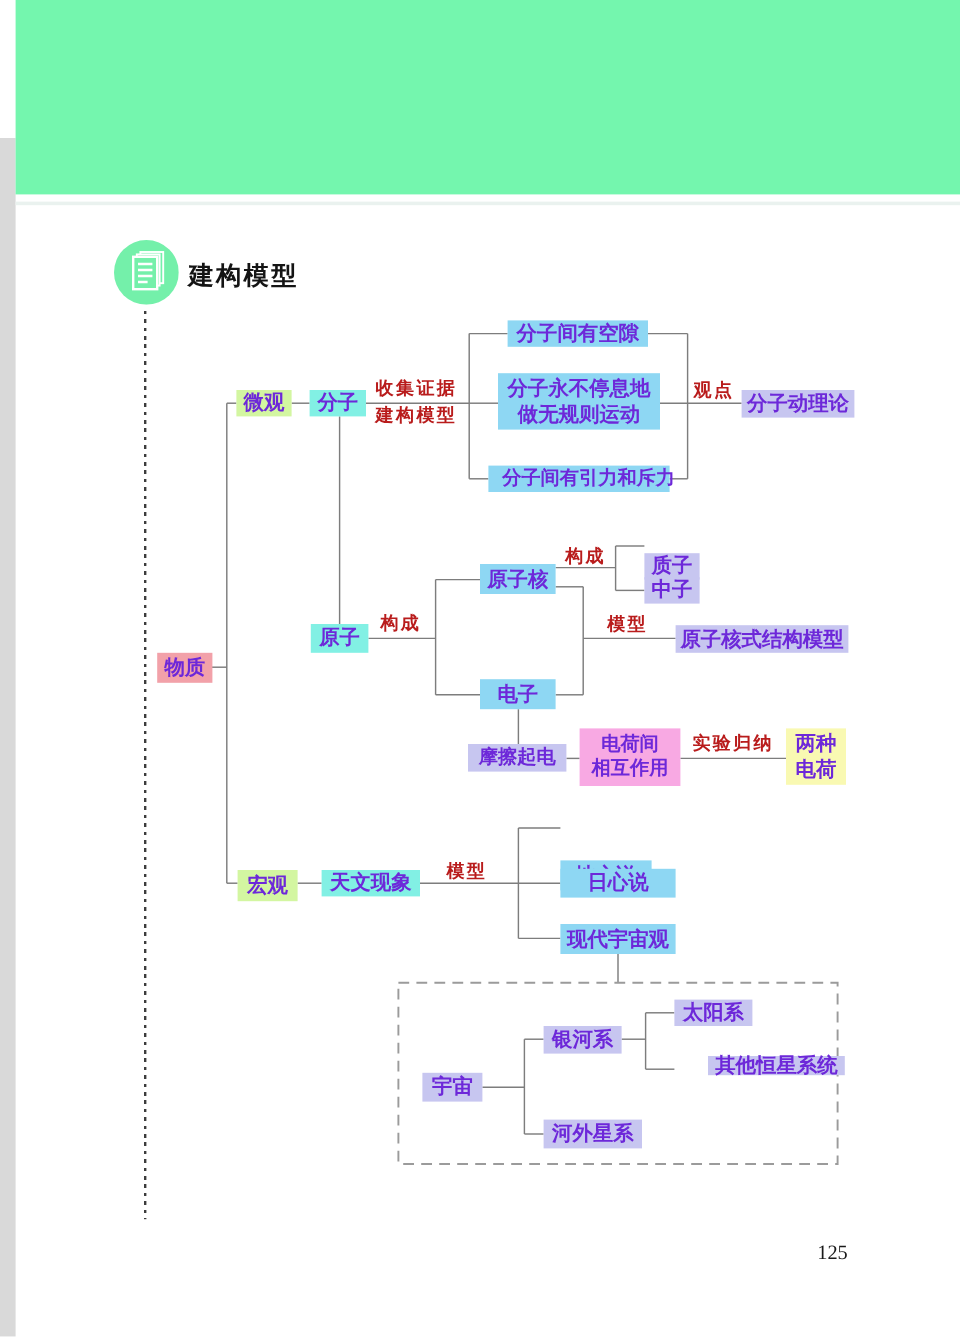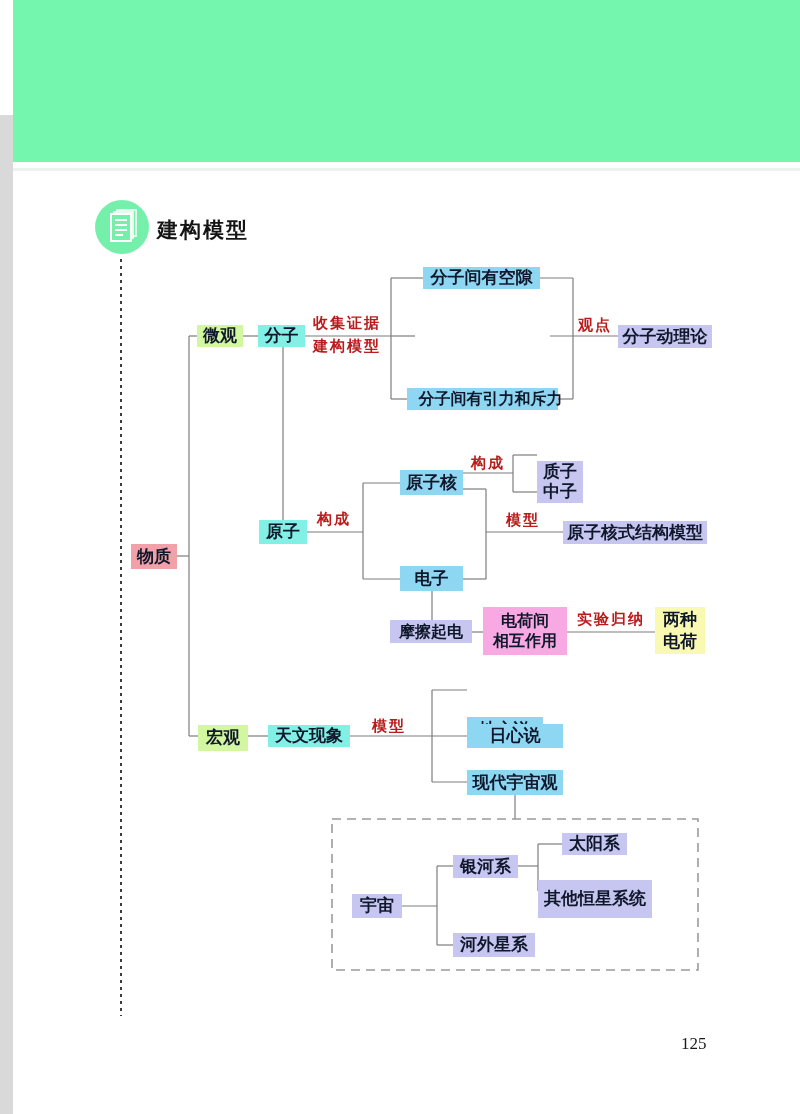--- a/index.html
+++ b/index.html
@@ -17,21 +17,21 @@
   .section-title{position:absolute;left:157px;top:216px;font-size:21px;font-weight:bold;color:#141414;
                  font-family:"Liberation Sans",sans-serif;letter-spacing:2px;}
   .dotted-line{position:absolute;left:120px;top:259px;width:2px;height:757px;
                background:repeating-linear-gradient(to bottom,#3c3c3c 0 3px,transparent 3px 7px);}
   
   svg.connectors{position:absolute;left:0;top:0;width:800px;height:1114px;}
   svg.connectors line{stroke:var(--line_gray);stroke-width:1.2;}
   svg.connectors rect{fill:none;stroke:#9b9b9b;stroke-width:1.6;stroke-dasharray:9 6;}
   
   .node{position:absolute;display:flex;align-items:center;justify-content:center;
-        font-size:17px;font-weight:600;color:#0f172a;white-space:nowrap;box-sizing:border-box;
+        font-size:17px;font-weight:600;color:#6d28d9;white-space:nowrap;box-sizing:border-box;
         line-height:1.25;}
   .node.two-line{flex-direction:column;}
   .pink{background:var(--node_pink);}
   .ygreen{background:var(--node_ygreen);}
   .aqua{background:var(--node_aqua);}
   .blue{background:var(--node_blue);}
   .lav{background:var(--node_lavender);}
   .magenta{background:var(--node_magenta);}
   .yellow{background:var(--node_yellow);}
   
@@ -52,21 +52,21 @@
   .n-dianhe{left:483px;top:607px;width:84px;height:48px;font-size:16px;}
   .n-liangzhong{left:655px;top:607px;width:50px;height:47px;}
   .n-hongguan{left:198px;top:725px;width:50px;height:26px;}
   .n-tianwen{left:268px;top:725px;width:82px;height:22px;}
   .n-dixin{left:467px;top:717px;width:76px;height:25px;}
   .n-rixin{left:467px;top:724px;width:96px;height:24px;}
   .n-xiandai{left:467px;top:770px;width:96px;height:25px;}
   .n-yuzhou{left:352px;top:894px;width:50px;height:24px;}
   .n-yinhexi{left:453px;top:855px;width:65px;height:23px;}
   .n-taiyangxi{left:562px;top:833px;width:65px;height:22px;}
-  .n-qita{left:538px;top:880px;width:114px;height:38px;}
+  .n-qita{left:590px;top:880px;width:114px;height:16px;}
   .n-hewai{left:453px;top:933px;width:82px;height:24px;}
   
   .elabel{position:absolute;font-size:15px;color:#b91c1c;white-space:nowrap;letter-spacing:2px;
           font-weight:600;}
   .l-shouji{left:313px;top:314px;}
   .l-jiangou{left:313px;top:337px;}
   .l-guandian{left:578px;top:316px;}
   .l-goucheng1{left:317px;top:510px;}
   .l-goucheng2{left:471px;top:454px;}
   .l-moxing1{left:506px;top:511px;}
@@ -153,20 +153,24 @@
     <line x1="518" y1="866" x2="538" y2="866"></line>
     <line x1="538" y1="844" x2="538" y2="891"></line>
     <line x1="538" y1="844" x2="562" y2="844"></line>
     <line x1="538" y1="891" x2="562" y2="891"></line>
   </svg>
 
   <div class="node pink n-wuzhi">物质</div>
   <div class="node ygreen n-weiguan">微观</div>
   <div class="node aqua n-fenzi">分子</div>
   <div class="node blue n-kongxi">分子间有空隙</div>
+  <div class="node blue two-line n-yundong">
+    <span>分子永不停息地</span>
+    <span>做无规则运动</span>
+  </div>
   <div class="node blue n-yinli">分子间有引力和斥力</div>
   <div class="node lav n-donglilun">分子动理论</div>
   <div class="node aqua n-yuanzi">原子</div>
   <div class="node blue n-yuanzihe">原子核</div>
   <div class="node lav n-zhizi">质子</div>
   <div class="node lav n-zhongzi">中子</div>
   <div class="node lav n-jiegoumx">原子核式结构模型</div>
   <div class="node blue n-dianzi">电子</div>
   <div class="node lav n-moca">摩擦起电</div>
   <div class="node magenta two-line n-dianhe">

